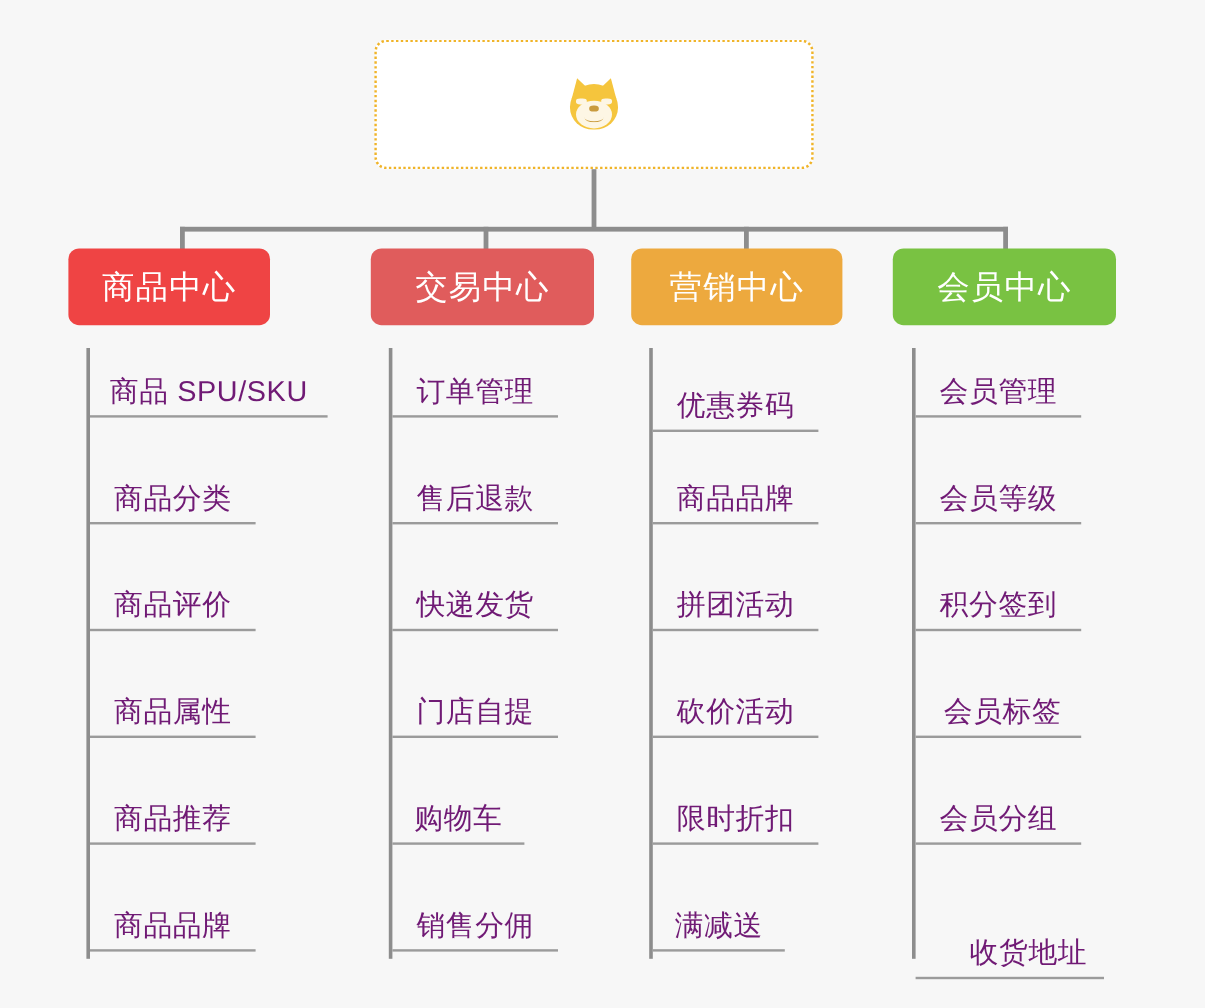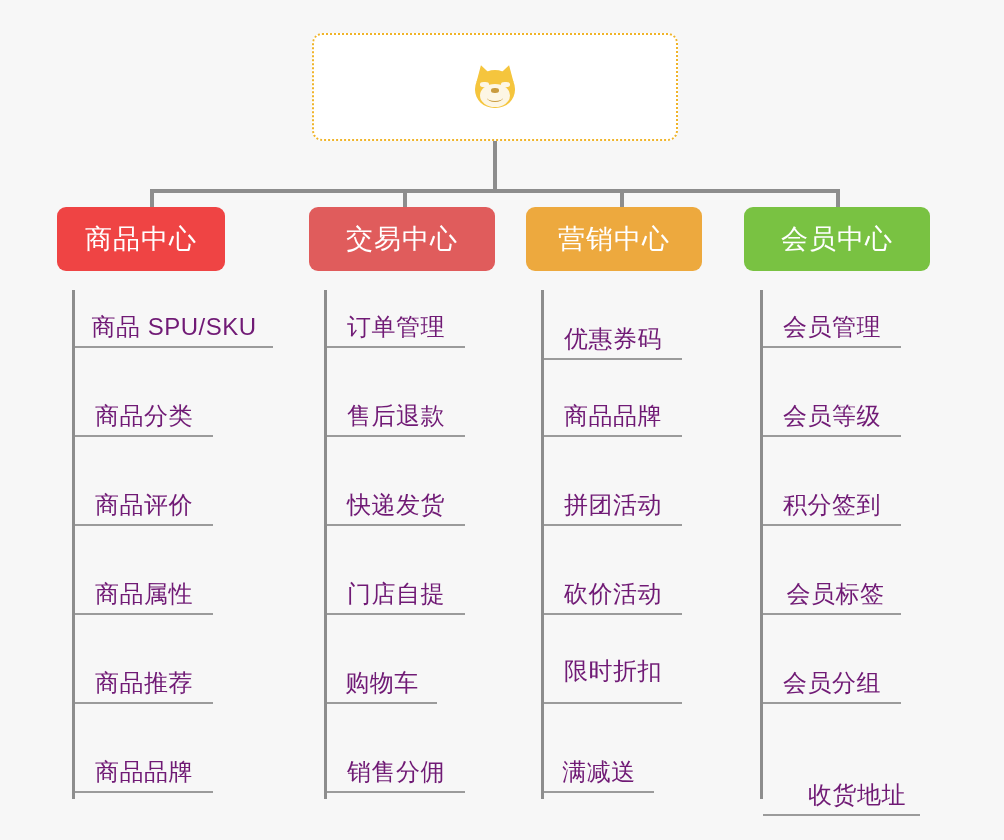--- a/index.html
+++ b/index.html
@@ -244,21 +244,21 @@
       </div>
     <div class="leaf-item" style="top:89px;  min-width:138px;">
         <span class="leaf-label">商品品牌</span>
       </div>
     <div class="leaf-item" style="top:178px; min-width:138px;">
         <span class="leaf-label">拼团活动</span>
       </div>
     <div class="leaf-item" style="top:267px; min-width:138px;">
         <span class="leaf-label">砍价活动</span>
       </div>
-    <div class="leaf-item" style="top:356px; min-width:138px;align-items:center;">
+    <div class="leaf-item" style="top:356px; min-width:138px;">
         <span class="leaf-label">限时折扣</span>
       </div>
     <div class="leaf-item" style="top:445px; min-width:110px;">
         <span class="leaf-label">满减送</span>
       </div>
   </div>
 
   <div class="leaf-column" style="left:760px;">
     <div class="leaf-trunk" style="height:509px;"></div>
     <div class="leaf-item" style="top:0px;   min-width:138px;">

